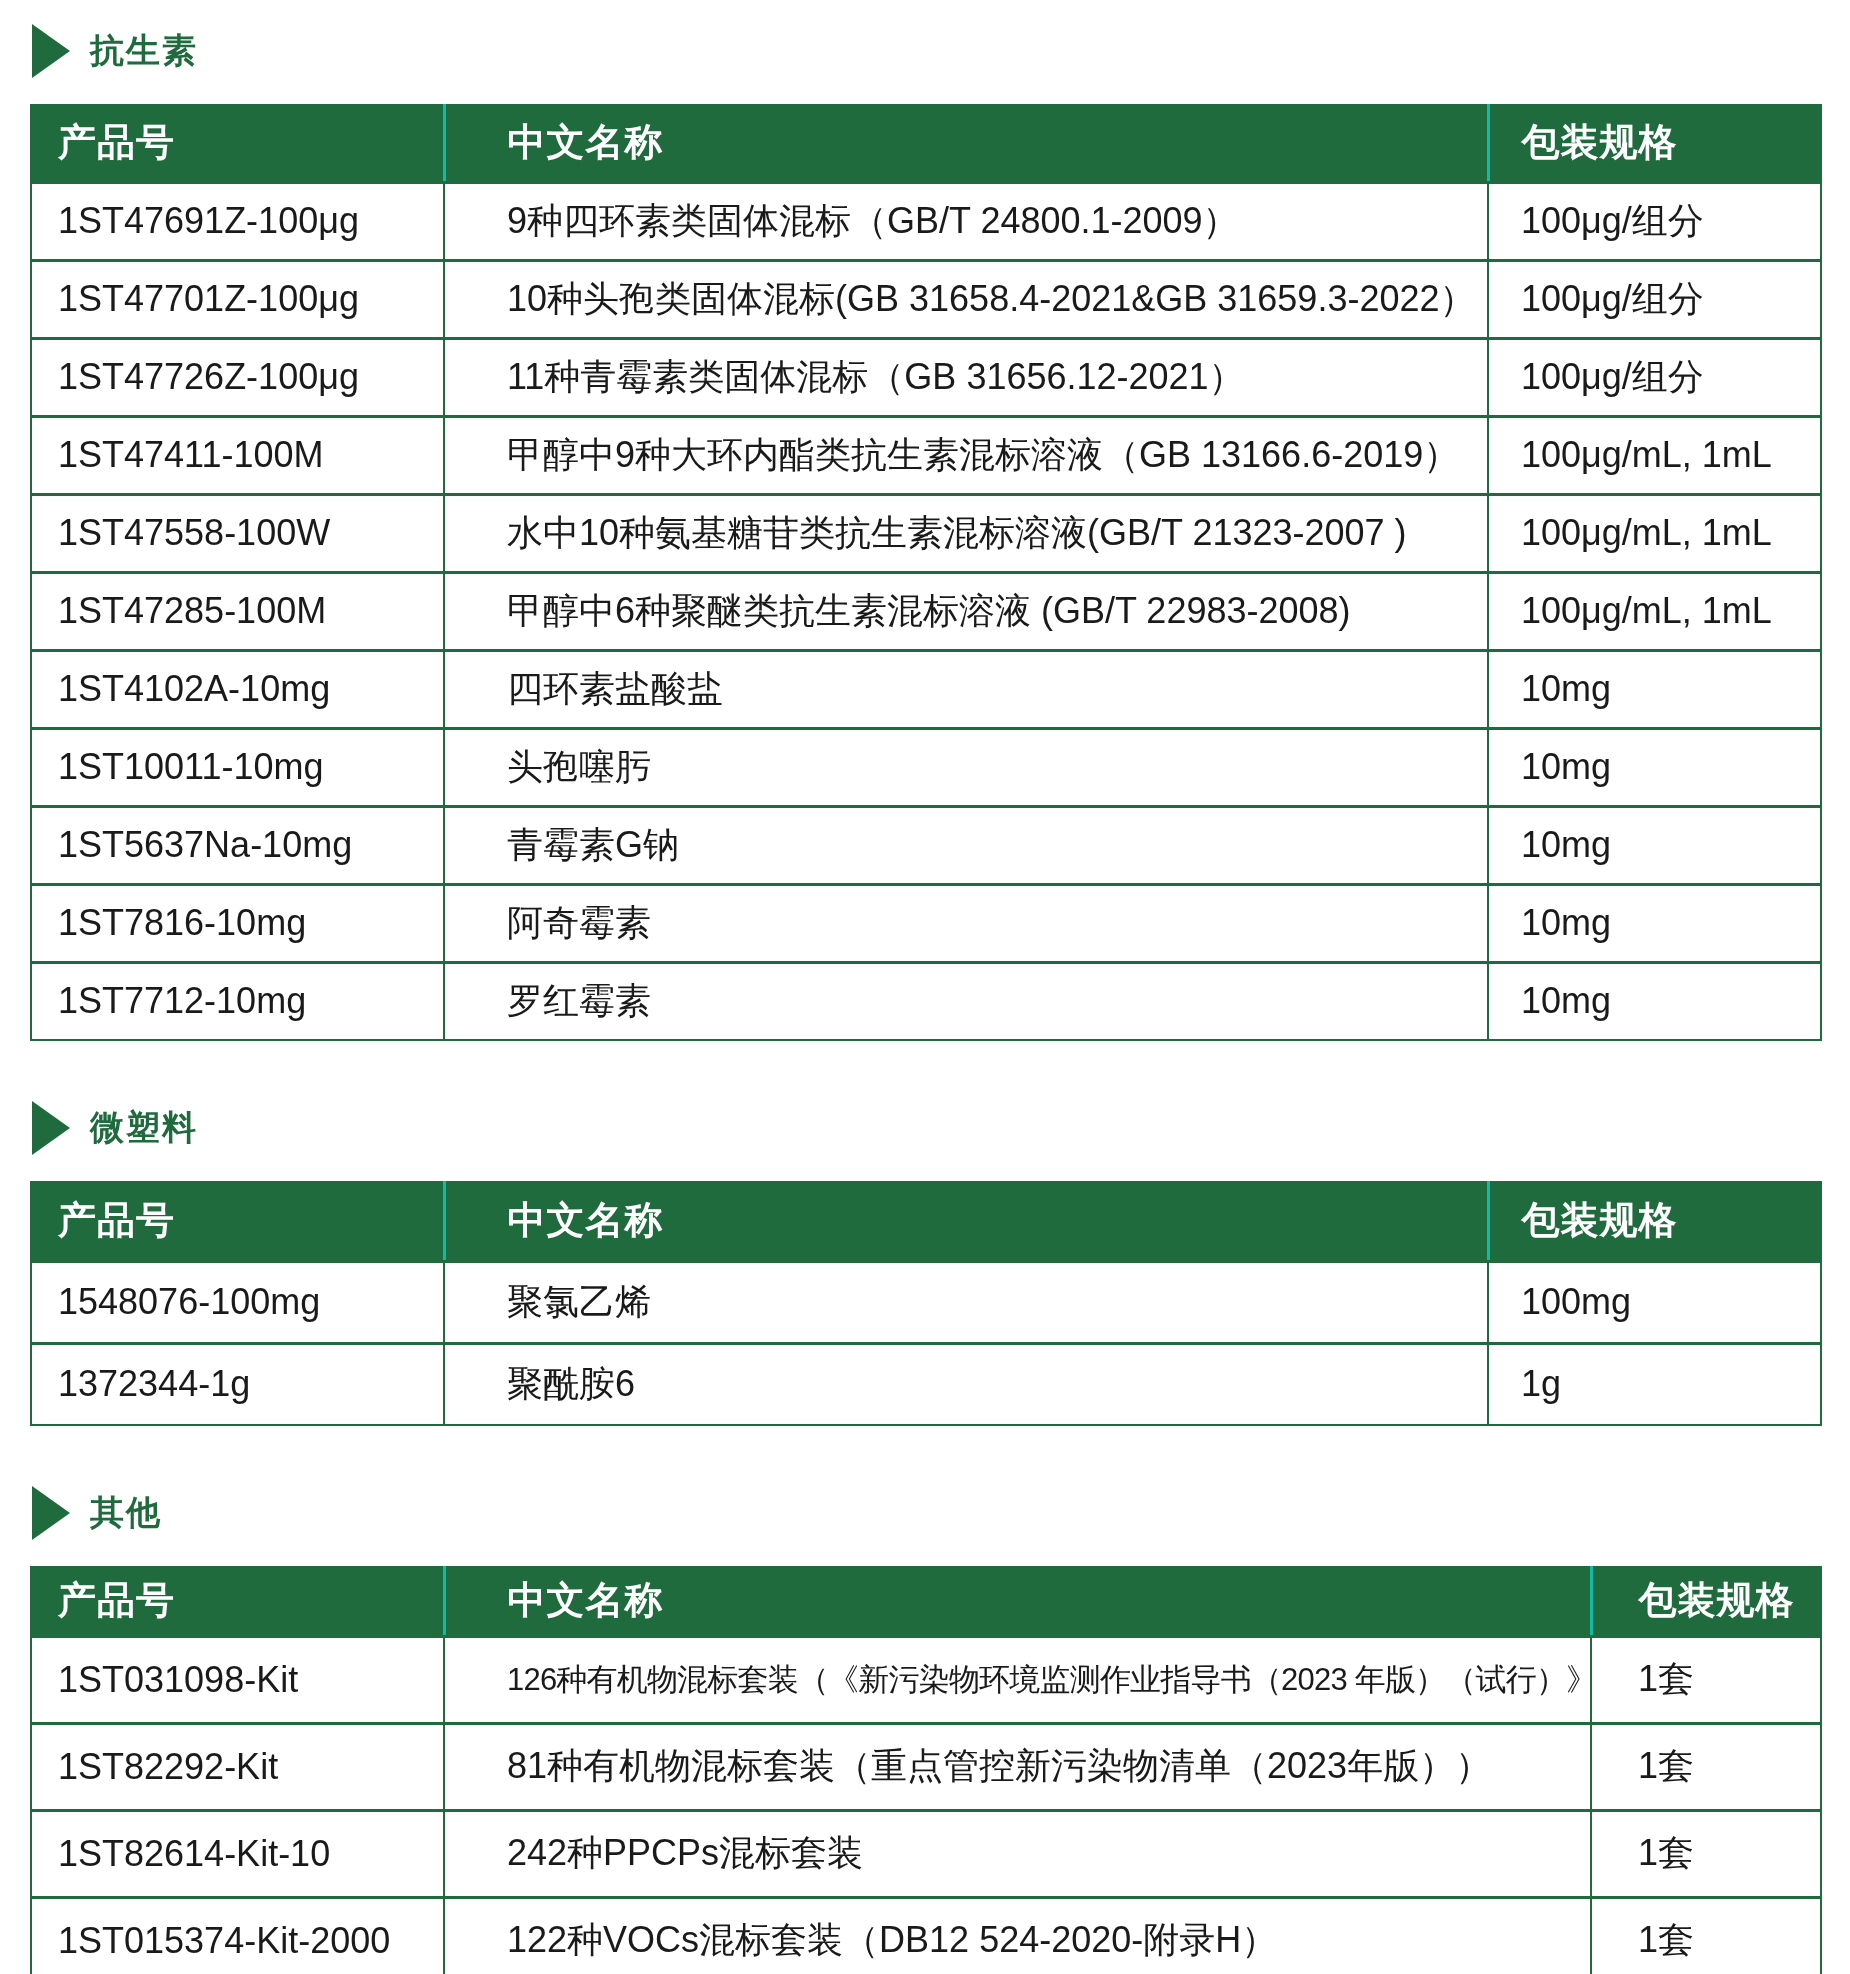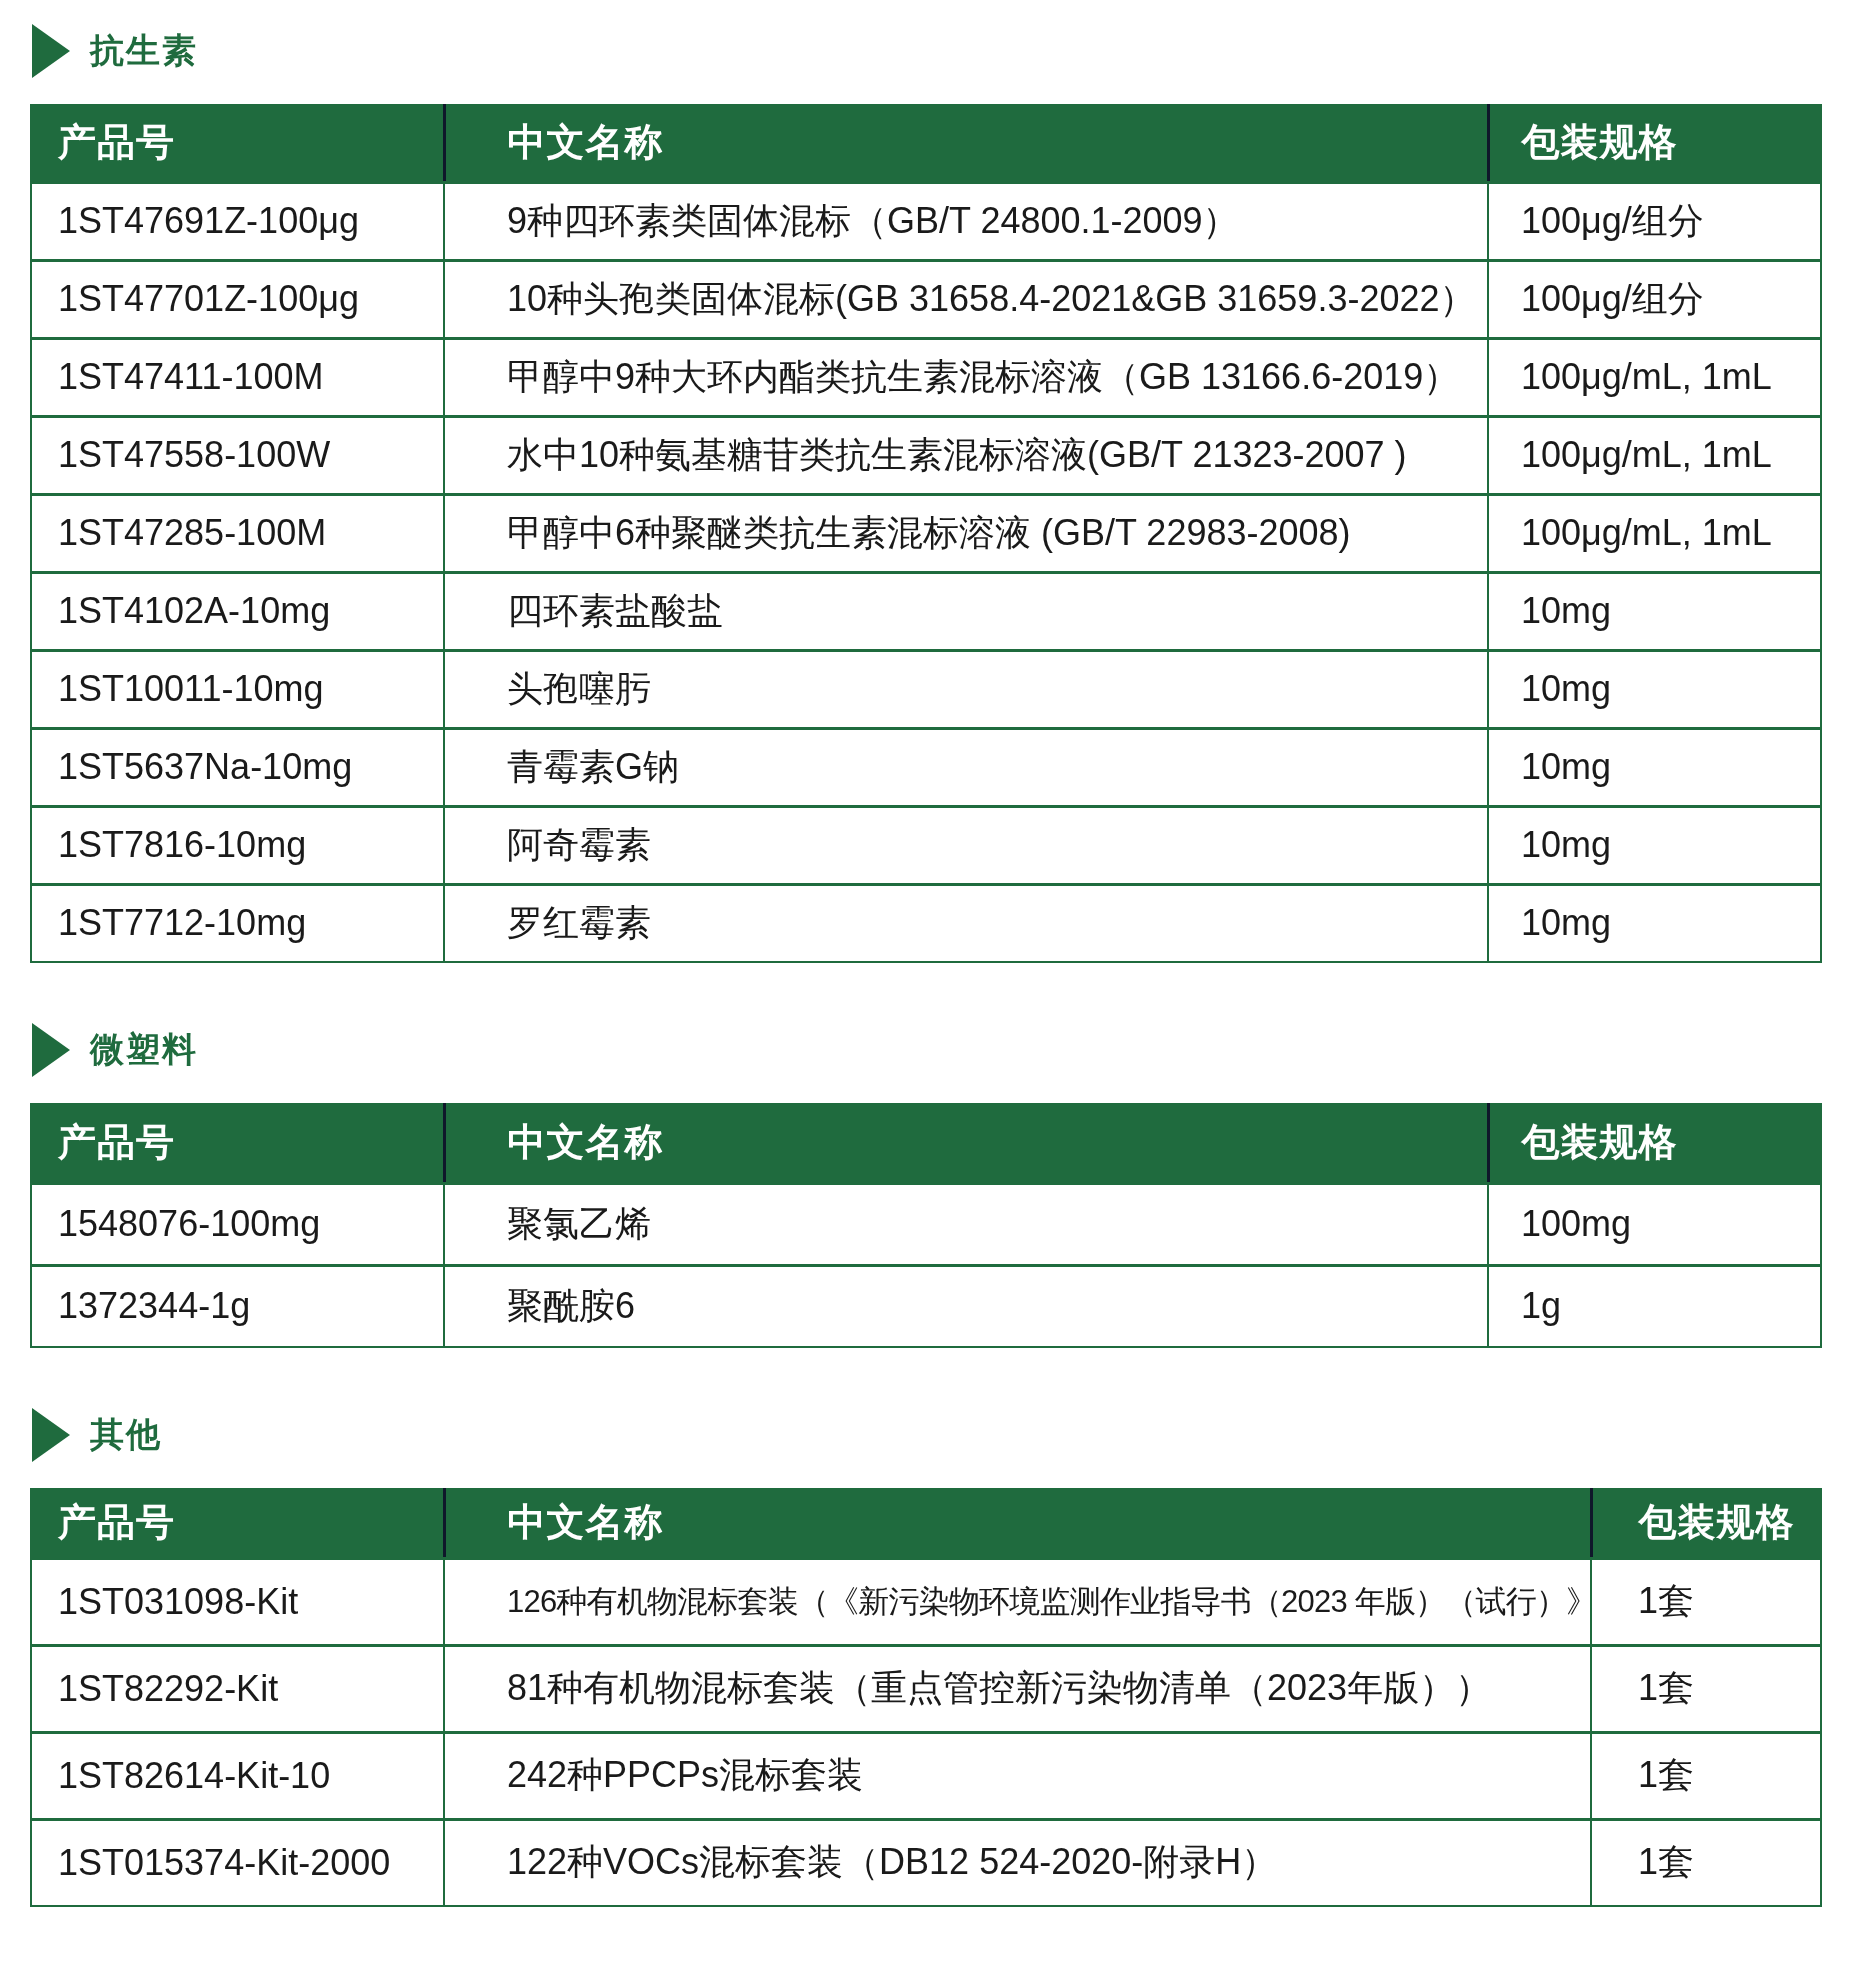--- a/index.html
+++ b/index.html
@@ -50,21 +50,21 @@
   .t-wide col.c1 { width: 413px; }
   .t-wide col.c2 { width: 1147px; }
   .t-wide col.c3 { width: 230px; }
 
   th {
     background: var(--green);
     color: #ffffff;
     font-size: 38px;
     font-weight: 700;
     text-align: left;
-    border-right: 3px solid #0f172a;
+    border-right: 3px solid #14b8a6;
     border-bottom: 3px solid var(--green);
     letter-spacing: 1px;
   }
   th:last-child { border-right: none; }
 
   td {
     background: #ffffff;
     font-size: 36px;
     border: 2px solid var(--green);
     border-top: 3px solid var(--green);
@@ -120,20 +120,25 @@
         <td class="c1">1ST47691Z-100μg</td>
         <td class="c2">9种四环素类固体混标（GB/T 24800.1-2009）</td>
         <td class="c3">100μg/组分</td>
       </tr>
       <tr>
         <td class="c1">1ST47701Z-100μg</td>
         <td class="c2">10种头孢类固体混标(GB 31658.4-2021&amp;GB 31659.3-2022）</td>
         <td class="c3">100μg/组分</td>
       </tr>
       <tr>
+        <td class="c1">1ST47726Z-100μg</td>
+        <td class="c2">11种青霉素类固体混标（GB 31656.12-2021）</td>
+        <td class="c3">100μg/组分</td>
+      </tr>
+      <tr>
         <td class="c1">1ST47411-100M</td>
         <td class="c2">甲醇中9种大环内酯类抗生素混标溶液（GB 13166.6-2019）</td>
         <td class="c3">100μg/mL, 1mL</td>
       </tr>
       <tr>
         <td class="c1">1ST47558-100W</td>
         <td class="c2">水中10种氨基糖苷类抗生素混标溶液(GB/T 21323-2007 )</td>
         <td class="c3">100μg/mL, 1mL</td>
       </tr>
       <tr>

